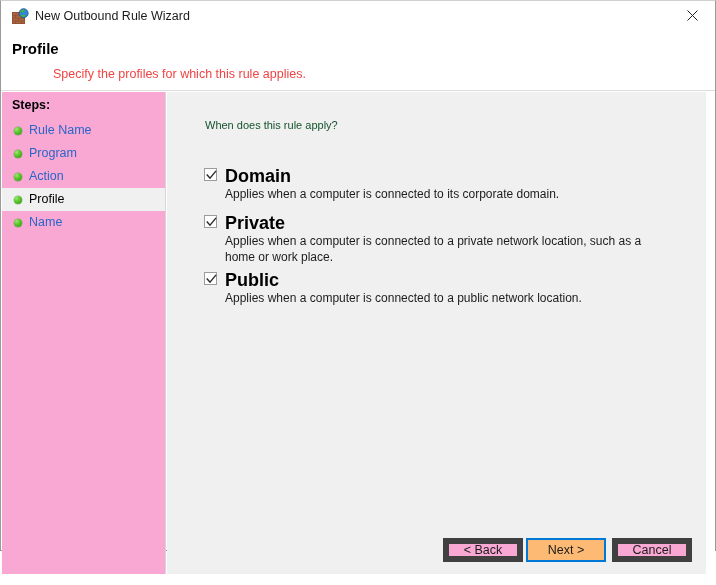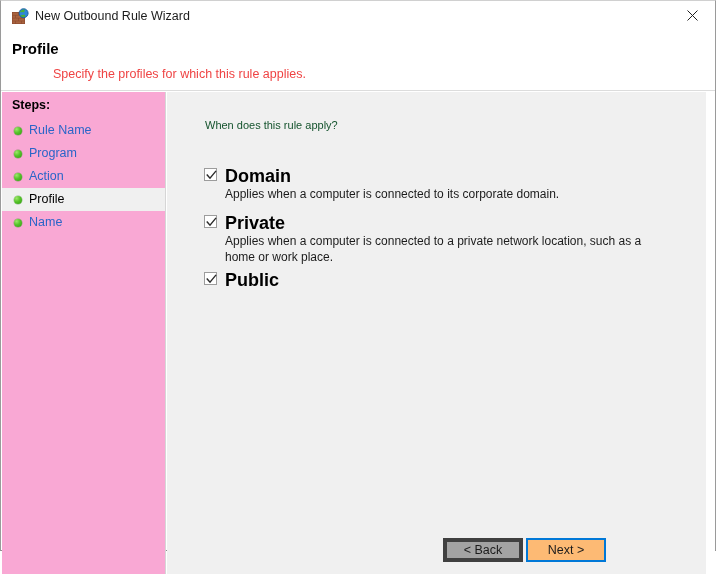--- a/index.html
+++ b/index.html
@@ -221,22 +221,22 @@
     font-size: 12px;
     color: #1c1c1c;
     line-height: 16px;
   }
 
   
   .btn {
     position: absolute;
     top: 537px;
     height: 24px;
-    background: #a3a3a3;
-    border: 4px solid #404040;
+    background: #f9a8d4;
+    border: 6px solid #404040;
     box-sizing: border-box;
     font-family: "Liberation Sans", sans-serif;
     font-size: 12.5px;
     color: #1c1c1c;
     display: flex;
     align-items: center;
     justify-content: center;
     cursor: default;
     padding: 0;
     line-height: 1;
@@ -341,21 +341,23 @@
         </div>
         <div class="profile-group" style="top: 179px;">
           <div class="profile-head">
             <span class="checkbox">
               <svg width="11" height="11" viewBox="0 0 11 11">
                 <path d="M1.2 5.0 L4.0 8.2 L9.6 1.4" stroke="#2b2b2b" stroke-width="1.4" fill="none" stroke-linecap="square"></path>
               </svg>
             </span>
             <span class="profile-name">Public</span>
           </div>
+          <div class="profile-desc">Applies when a computer is connected to a public network location.</div>
         </div>
       </div>
   </div>
   <div id="content-right-edge"></div>
 
   <button class="btn" id="btn-back">&lt; Back</button>
   <button class="btn" id="btn-next">Next &gt;</button>
+  <button class="btn" id="btn-cancel">Cancel</button>
 
 </div>
 
 </body></html>

